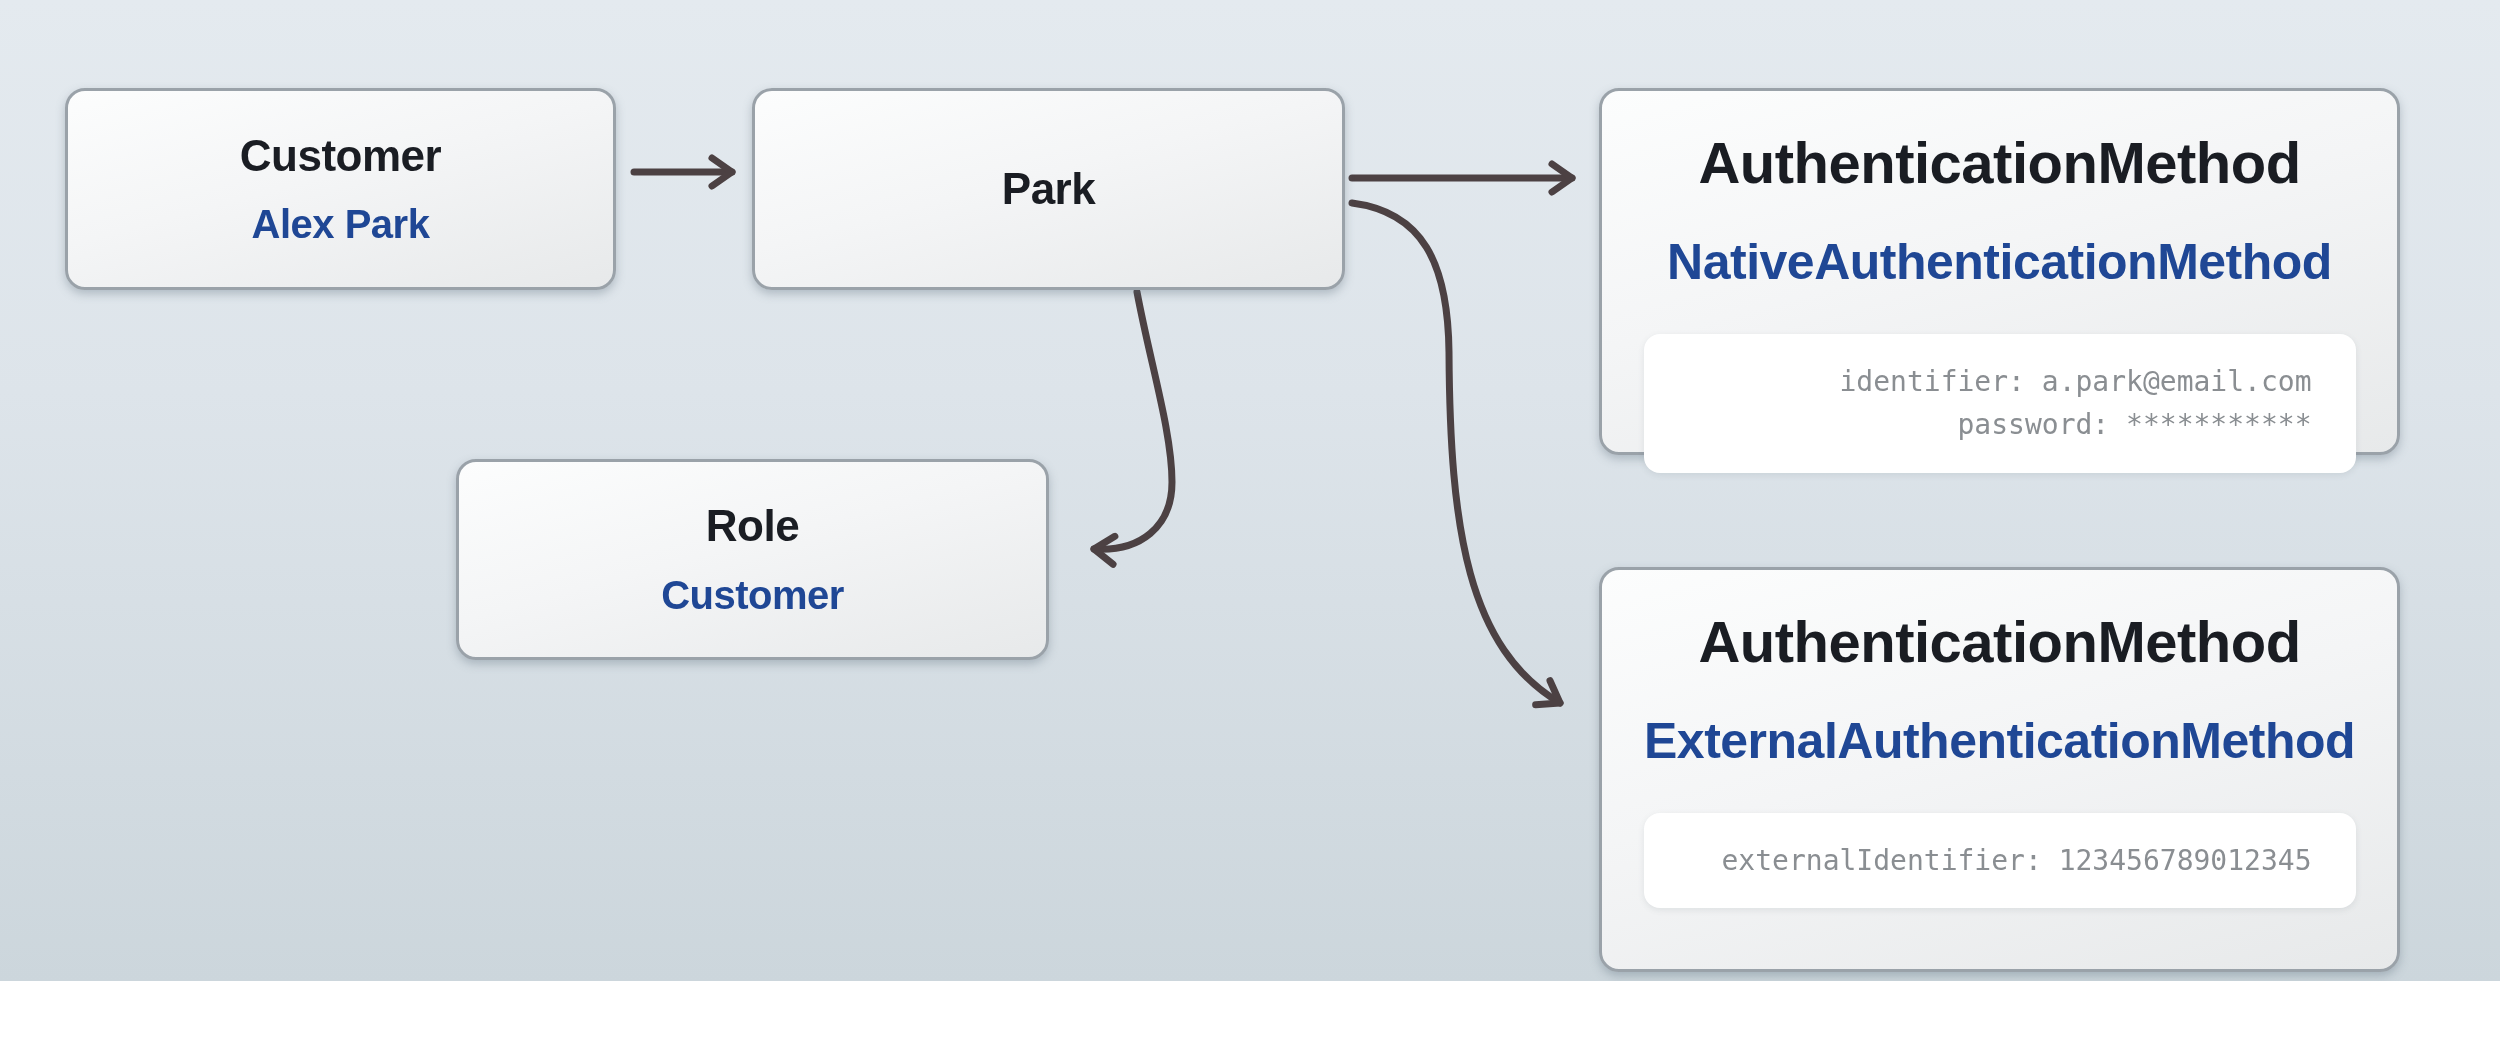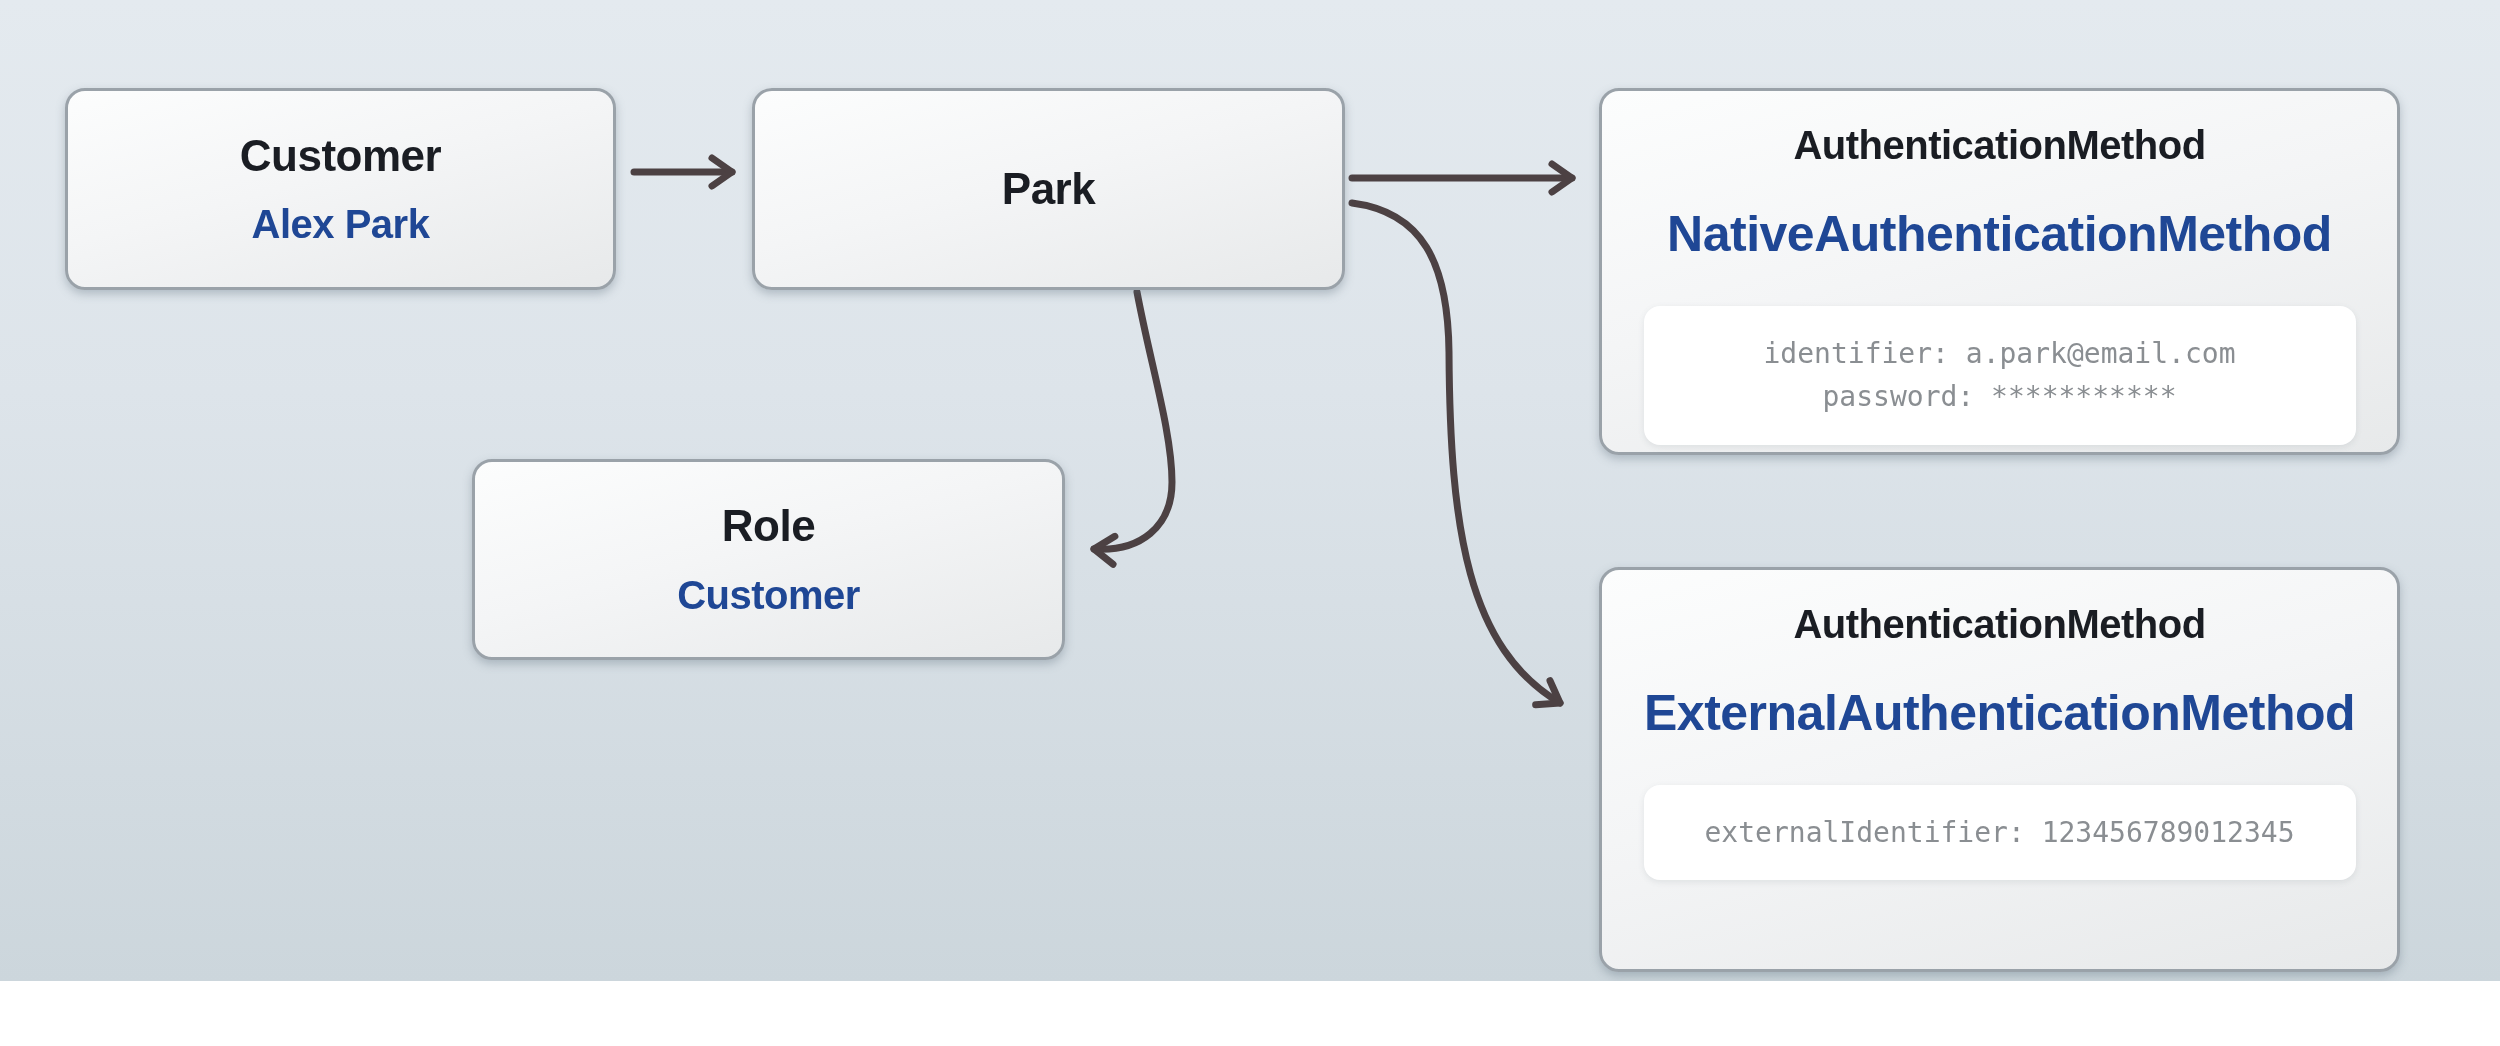--- a/index.html
+++ b/index.html
@@ -43,48 +43,48 @@
     font-weight: 700;
     color: #1f4795;
     letter-spacing: -0.5px;
     line-height: 1.1;
     margin-top: 22px;
   }
   .node.auth {
     justify-content: flex-start;
   }
   .node.auth .node-title {
-    font-size: 40px;
-    margin-top: 32px;
+    font-size: 58px;
+    margin-top: 40px;
   }
   .node.auth .node-value {
     font-size: 50px;
     margin-top: 40px;
   }
   .attr-box {
     box-sizing: border-box;
     margin-top: 44px;
     width: 712px;
     border-radius: 16px;
     background: #ffffff;
     box-shadow: 0 2px 6px rgba(80, 95, 110, 0.12);
     padding: 26px 44px;
-    text-align: center;
+    text-align: right;
   }
   .attr-line {
     font-family: "DejaVu Sans Mono", "Liberation Mono", monospace;
     font-size: 28px;
     color: #8a8e92;
     line-height: 1.55;
     white-space: nowrap;
   }
   
   #node-customer      { left: 65px;   top: 88px;  width: 551px; height: 202px; }
   #node-user          { left: 752px;  top: 88px;  width: 593px; height: 202px; }
-  #node-role          { left: 472px;  top: 459px; width: 593px; height: 201px; }
+  #node-role          { left: 456px;  top: 459px; width: 593px; height: 201px; }
   #node-native-auth   { left: 1599px; top: 88px;  width: 801px; height: 367px; }
   #node-external-auth { left: 1599px; top: 567px; width: 801px; height: 405px; }
 </style>
 </head>
 <body>
 
 <div id="canvas">
 
   <svg id="edges" viewBox="0 0 2500 1046">
     <defs>

